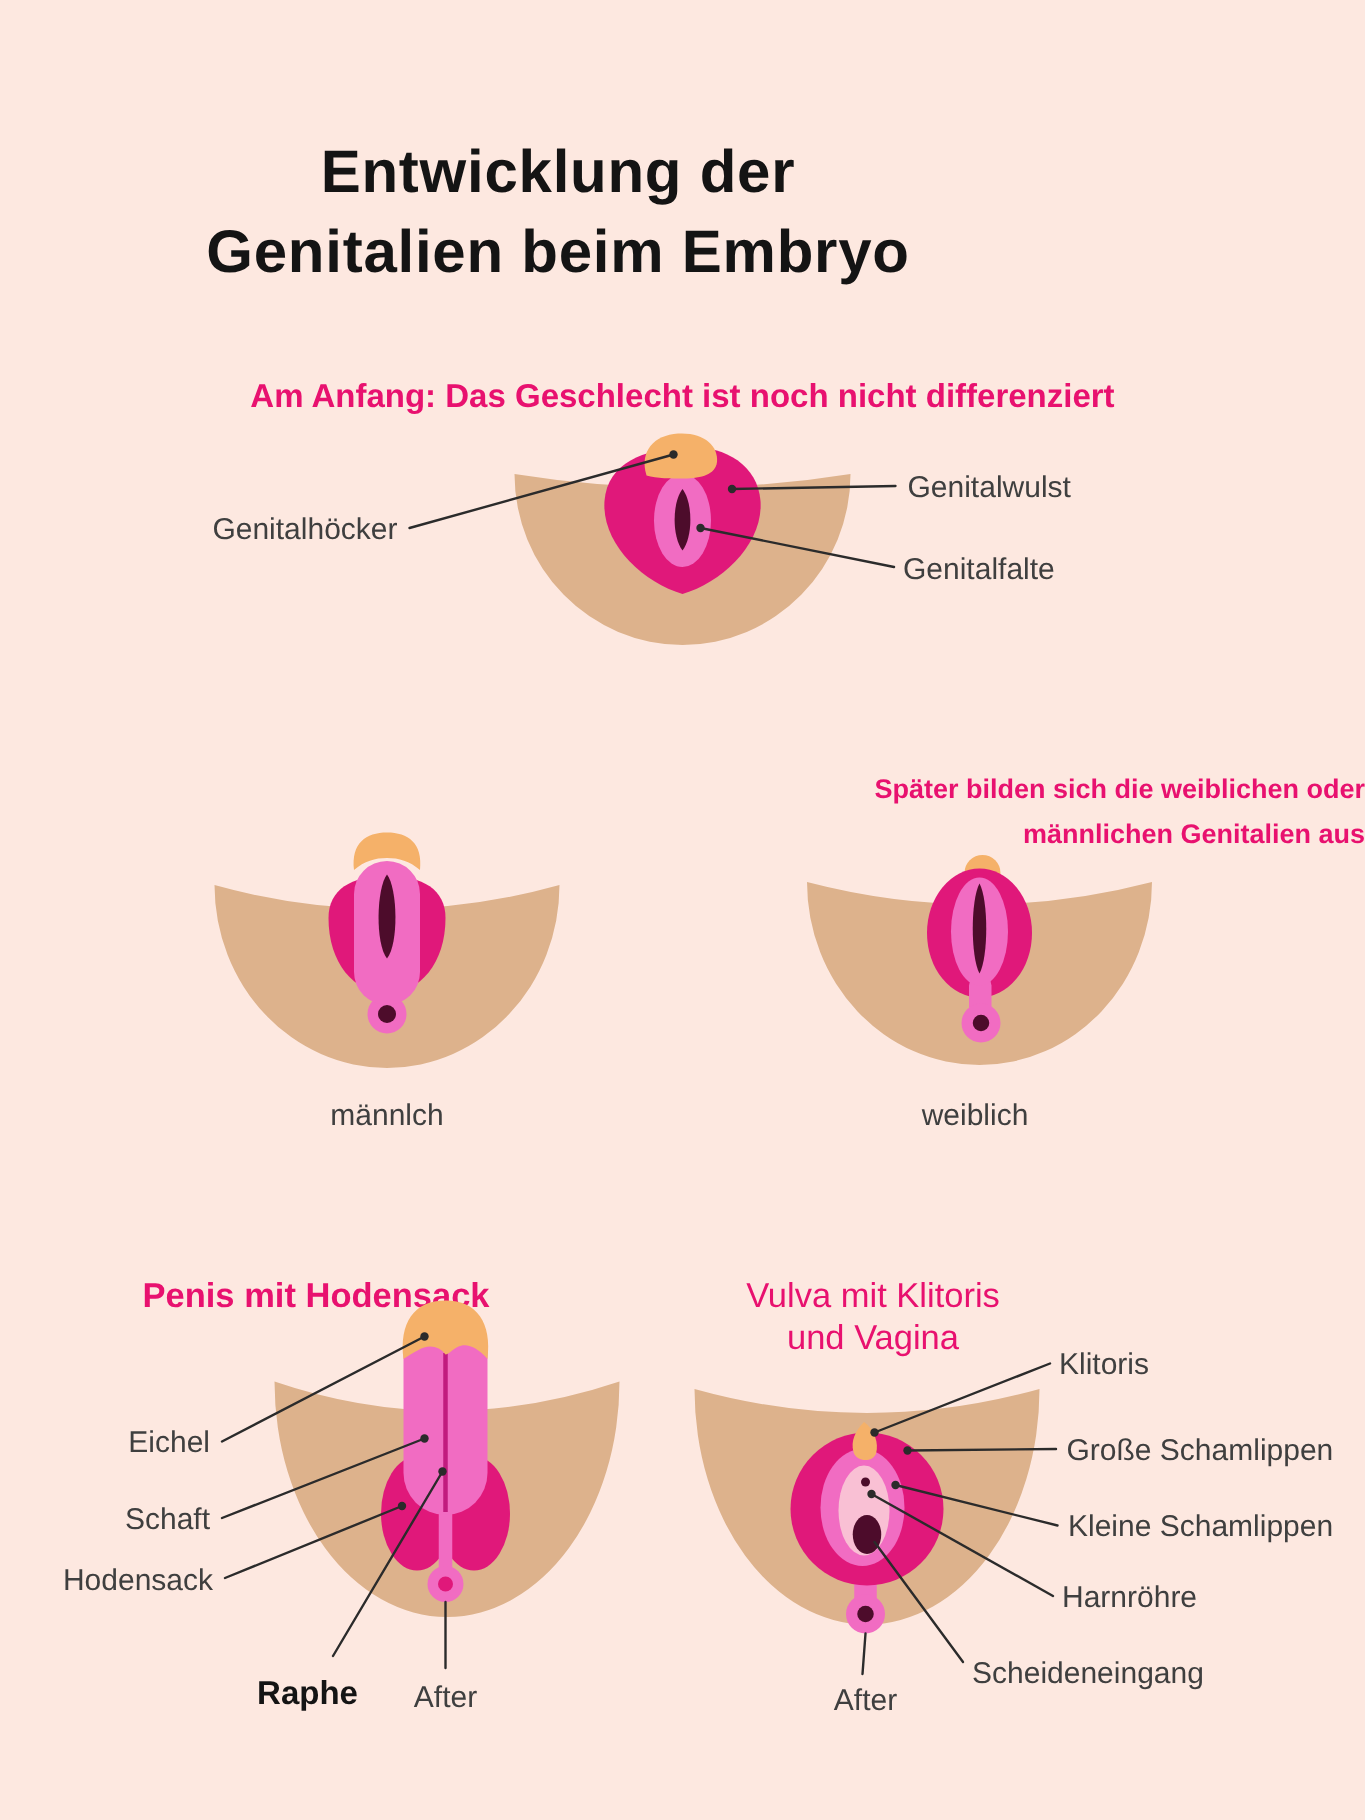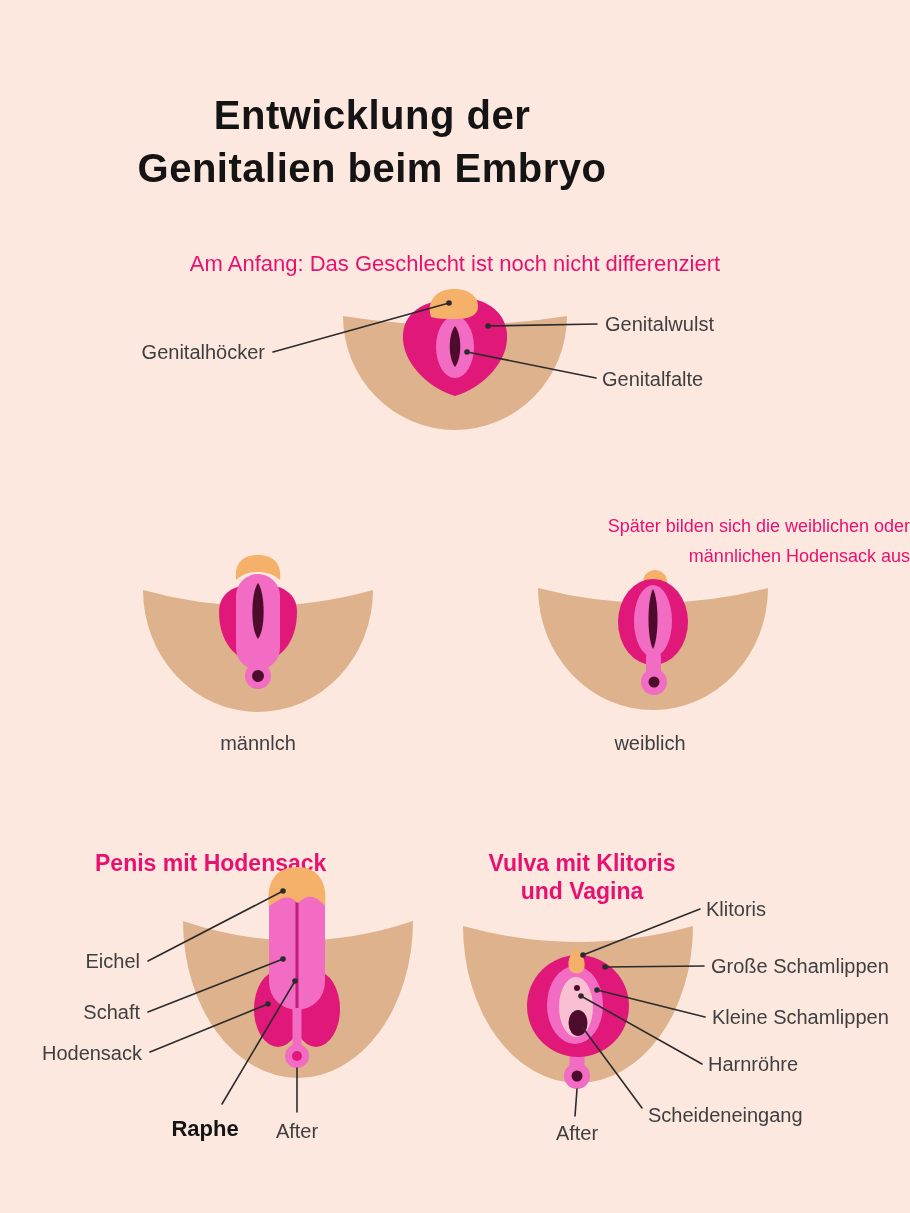--- a/index.html
+++ b/index.html
@@ -12,31 +12,31 @@
   }
   .title{
     position:absolute;top:62px;left:0;width:744px;
     text-align:center;
     font-size:40px;line-height:53px;font-weight:700;
     color:#141414;letter-spacing:0.5px;
   }
   .sub-heading{
     position:absolute;left:0;width:910px;
     text-align:center;
-    font-weight:400;color:#e8116f;
+    font-weight:700;color:#e8116f;
   }
   .h-undiff{top:233px;font-size:22px;}
   .h-diff{top:496px;font-size:18px;line-height:30px;text-align:right;}
   .h-penis{
     position:absolute;top:830px;left:95px;width:400px;
     text-align:left;font-weight:700;color:#e8116f;font-size:23px;line-height:28px;
   }
   .h-vulva{
     position:absolute;top:830px;left:400px;width:364px;
-    text-align:center;font-weight:700;color:#e8116f;font-size:23px;line-height:28px;
+    text-align:center;font-weight:400;color:#e8116f;font-size:23px;line-height:28px;
   }
   svg{position:absolute;left:0;display:block;}
   .svg1{top:270px;}
   .svg2{top:550px;}
   .svg3{top:855px;}
   .lbl{
     font-family:"Liberation Sans", sans-serif;
     font-size:20px;fill:#3f3f3f;font-weight:400;
   }
   .lbl-bold{
@@ -72,21 +72,21 @@
     <line class="leader" x1="467" y1="352" x2="596" y2="378"></line>
     <circle class="dot" cx="467" cy="352" r="2.8"></circle>
 
     <text class="lbl" x="265" y="359" text-anchor="end">Genitalhöcker</text>
     <text class="lbl" x="605" y="331" text-anchor="start">Genitalwulst</text>
     <text class="lbl" x="602" y="386" text-anchor="start">Genitalfalte</text>
   </svg>
 
   <h2 class="sub-heading h-diff">
     <span>Später bilden sich die weiblichen oder</span><br>
-    <span>männlichen Hodensack aus</span>
+    <span>männlichen Genitalien aus</span>
   </h2>
 
   <svg class="svg2" width="910" height="215" viewBox="0 550 910 215">
 
     <path d="M143,590 Q258,622 373,590 A115,122 0 0 1 143,590 Z" fill="#ddb28c"></path>
     <path d="M258,584 C282,584 297,593 297,612 C297,642 280,662 258,662 C236,662 219,642 219,612 C219,593 234,584 258,584 Z" fill="#e0187a"></path>
     <circle cx="258" cy="676" r="13" fill="#f16cc2"></circle>
     <circle cx="258" cy="676" r="6" fill="#4d0c2b"></circle>
     <rect x="236" y="574" width="44" height="96" rx="22" fill="#f16cc2"></rect>
     <path d="M258,583 C265,592 266,629 258,639 C250,629 251,592 258,583 Z" fill="#4d0c2b"></path>

